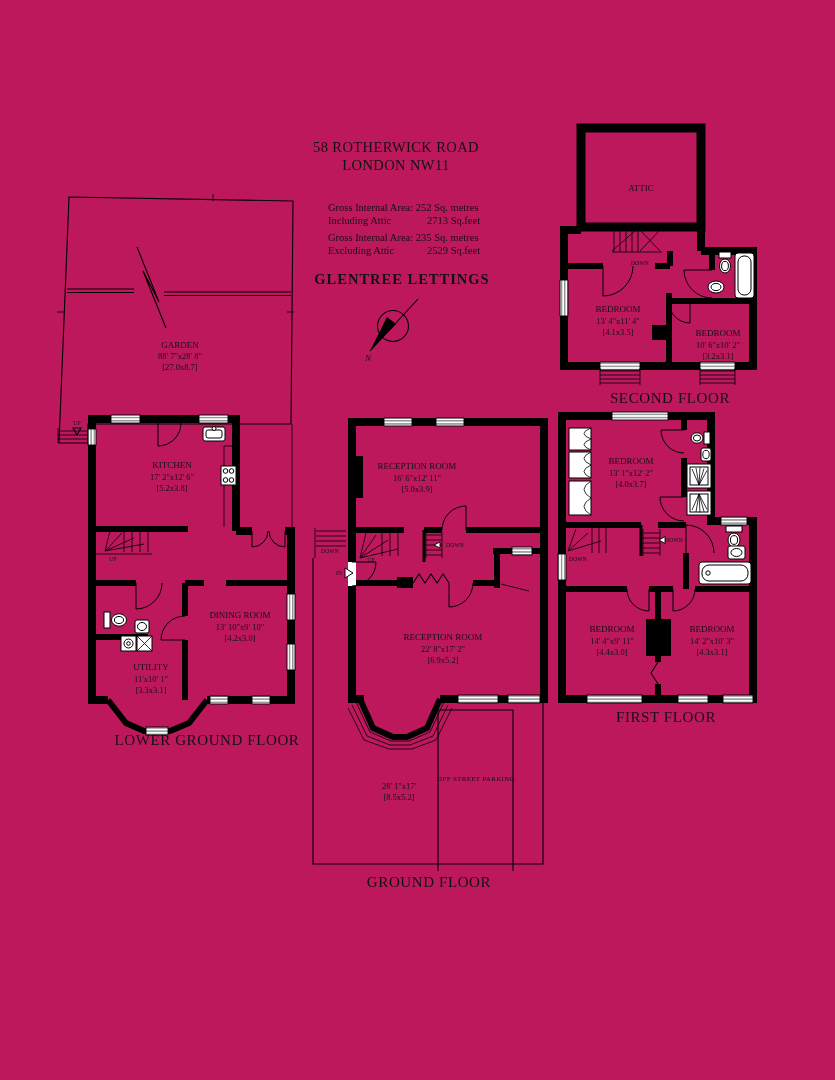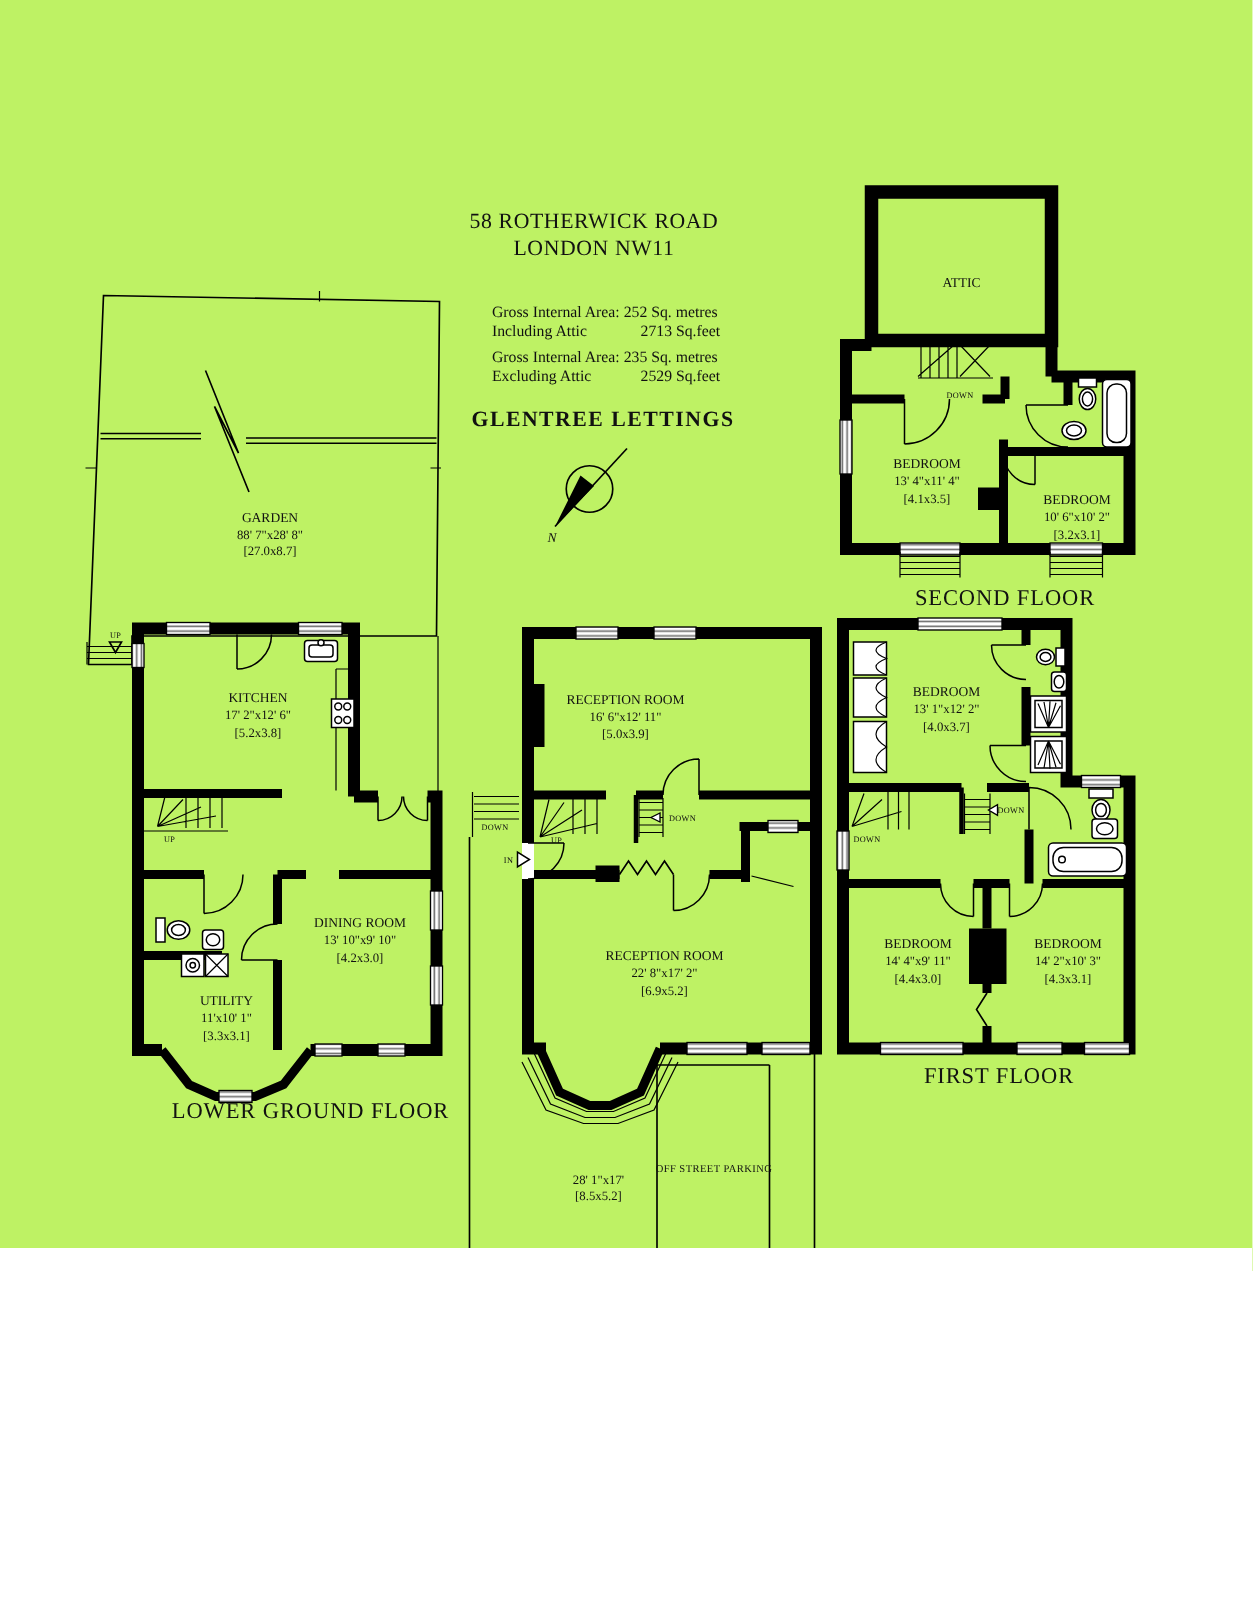--- a/index.html
+++ b/index.html
@@ -1,16 +1,16 @@
 <!DOCTYPE html>
 <html><head>
 <meta charset="utf-8">
 <style>
   html,body{margin:0;padding:0;background:#fff;}
-  .canvas{position:relative;width:835px;height:832px;background:#bef264;overflow:hidden;}
+  .canvas{position:relative;width:835px;height:1080px;background:#be185d;overflow:hidden;}
   svg{display:block;}
   
   .w9{fill:none;stroke:#000;stroke-width:9;}
   .w8{fill:none;stroke:#000;stroke-width:8;}
   .w6{fill:none;stroke:#000;stroke-width:6;}
   .w3{fill:none;stroke:#000;stroke-width:3;}
   .thin{fill:none;stroke:#000;stroke-width:1.1;}
   .hair{fill:none;stroke:#000;stroke-width:.8;}
   .door{fill:none;stroke:#000;stroke-width:1;}
   .fix{fill:#fff;stroke:#000;stroke-width:1;}

